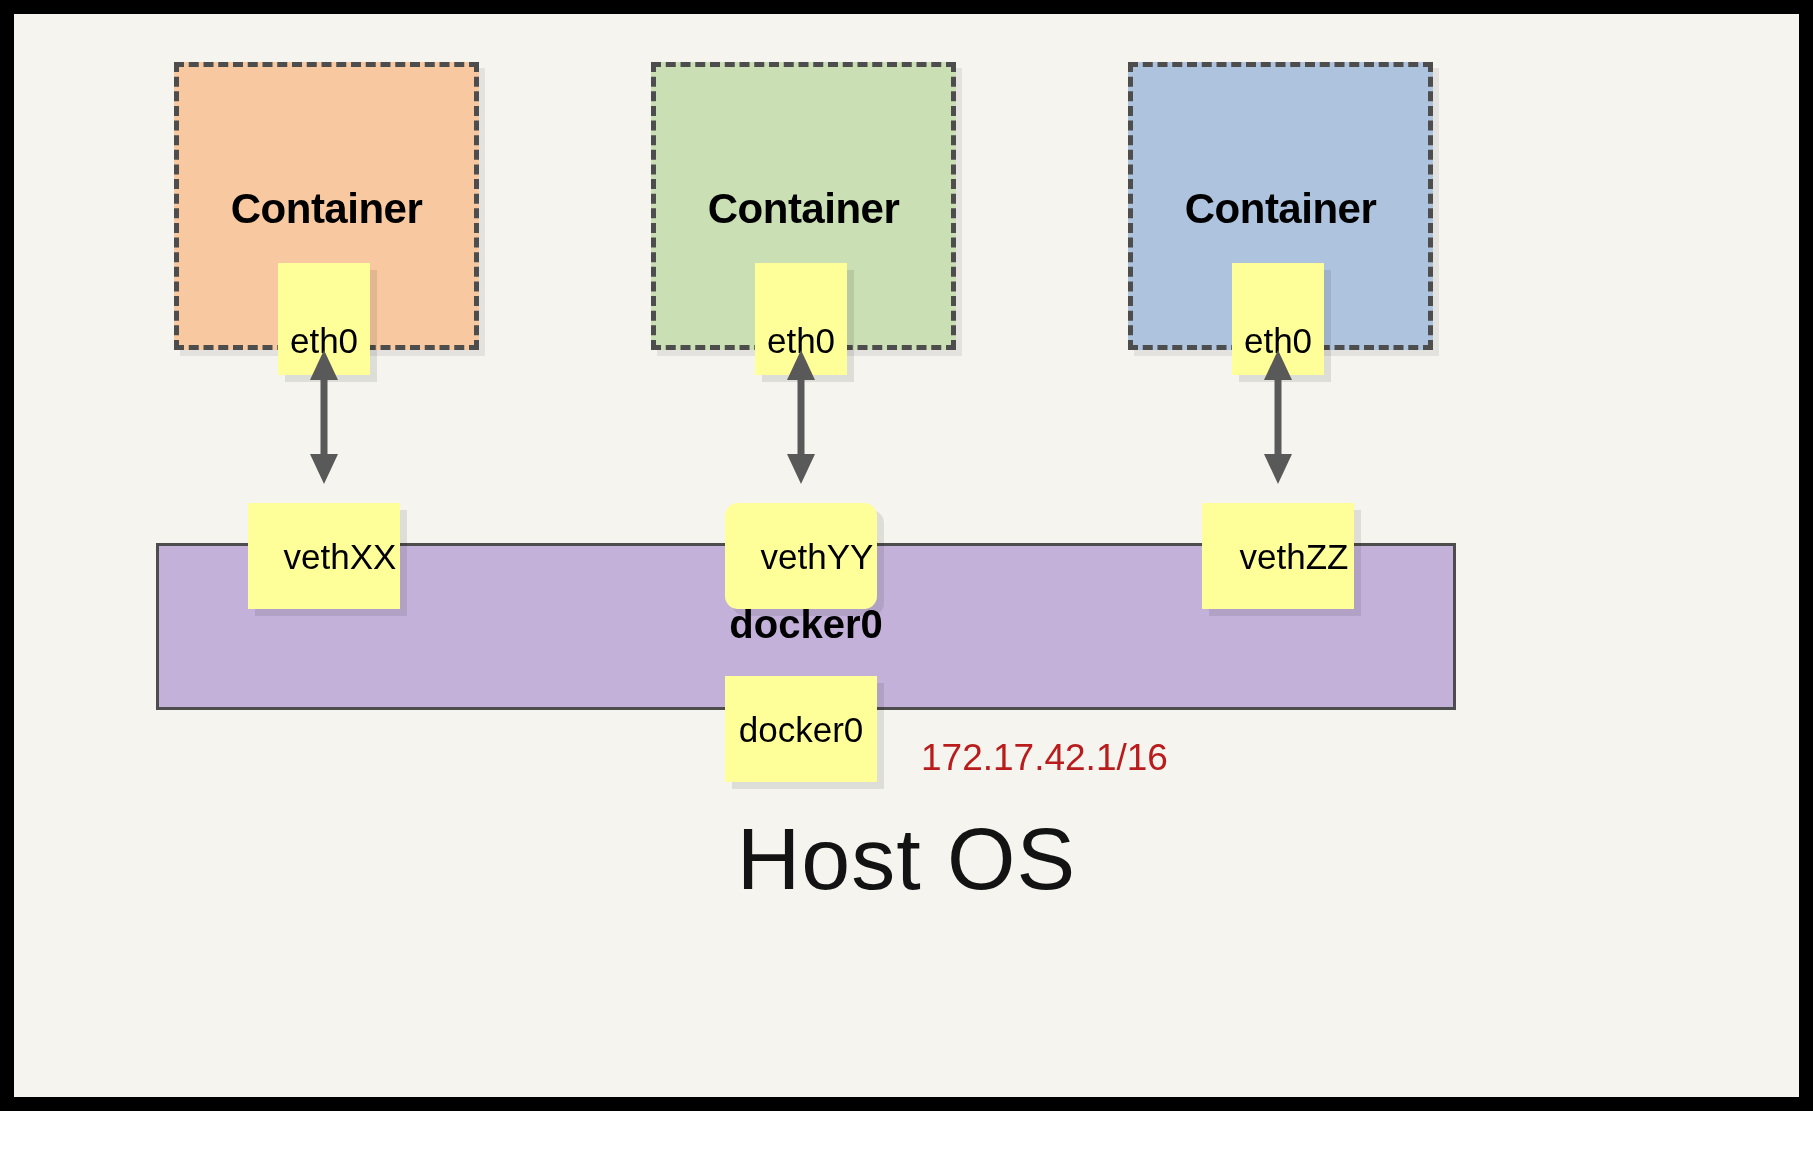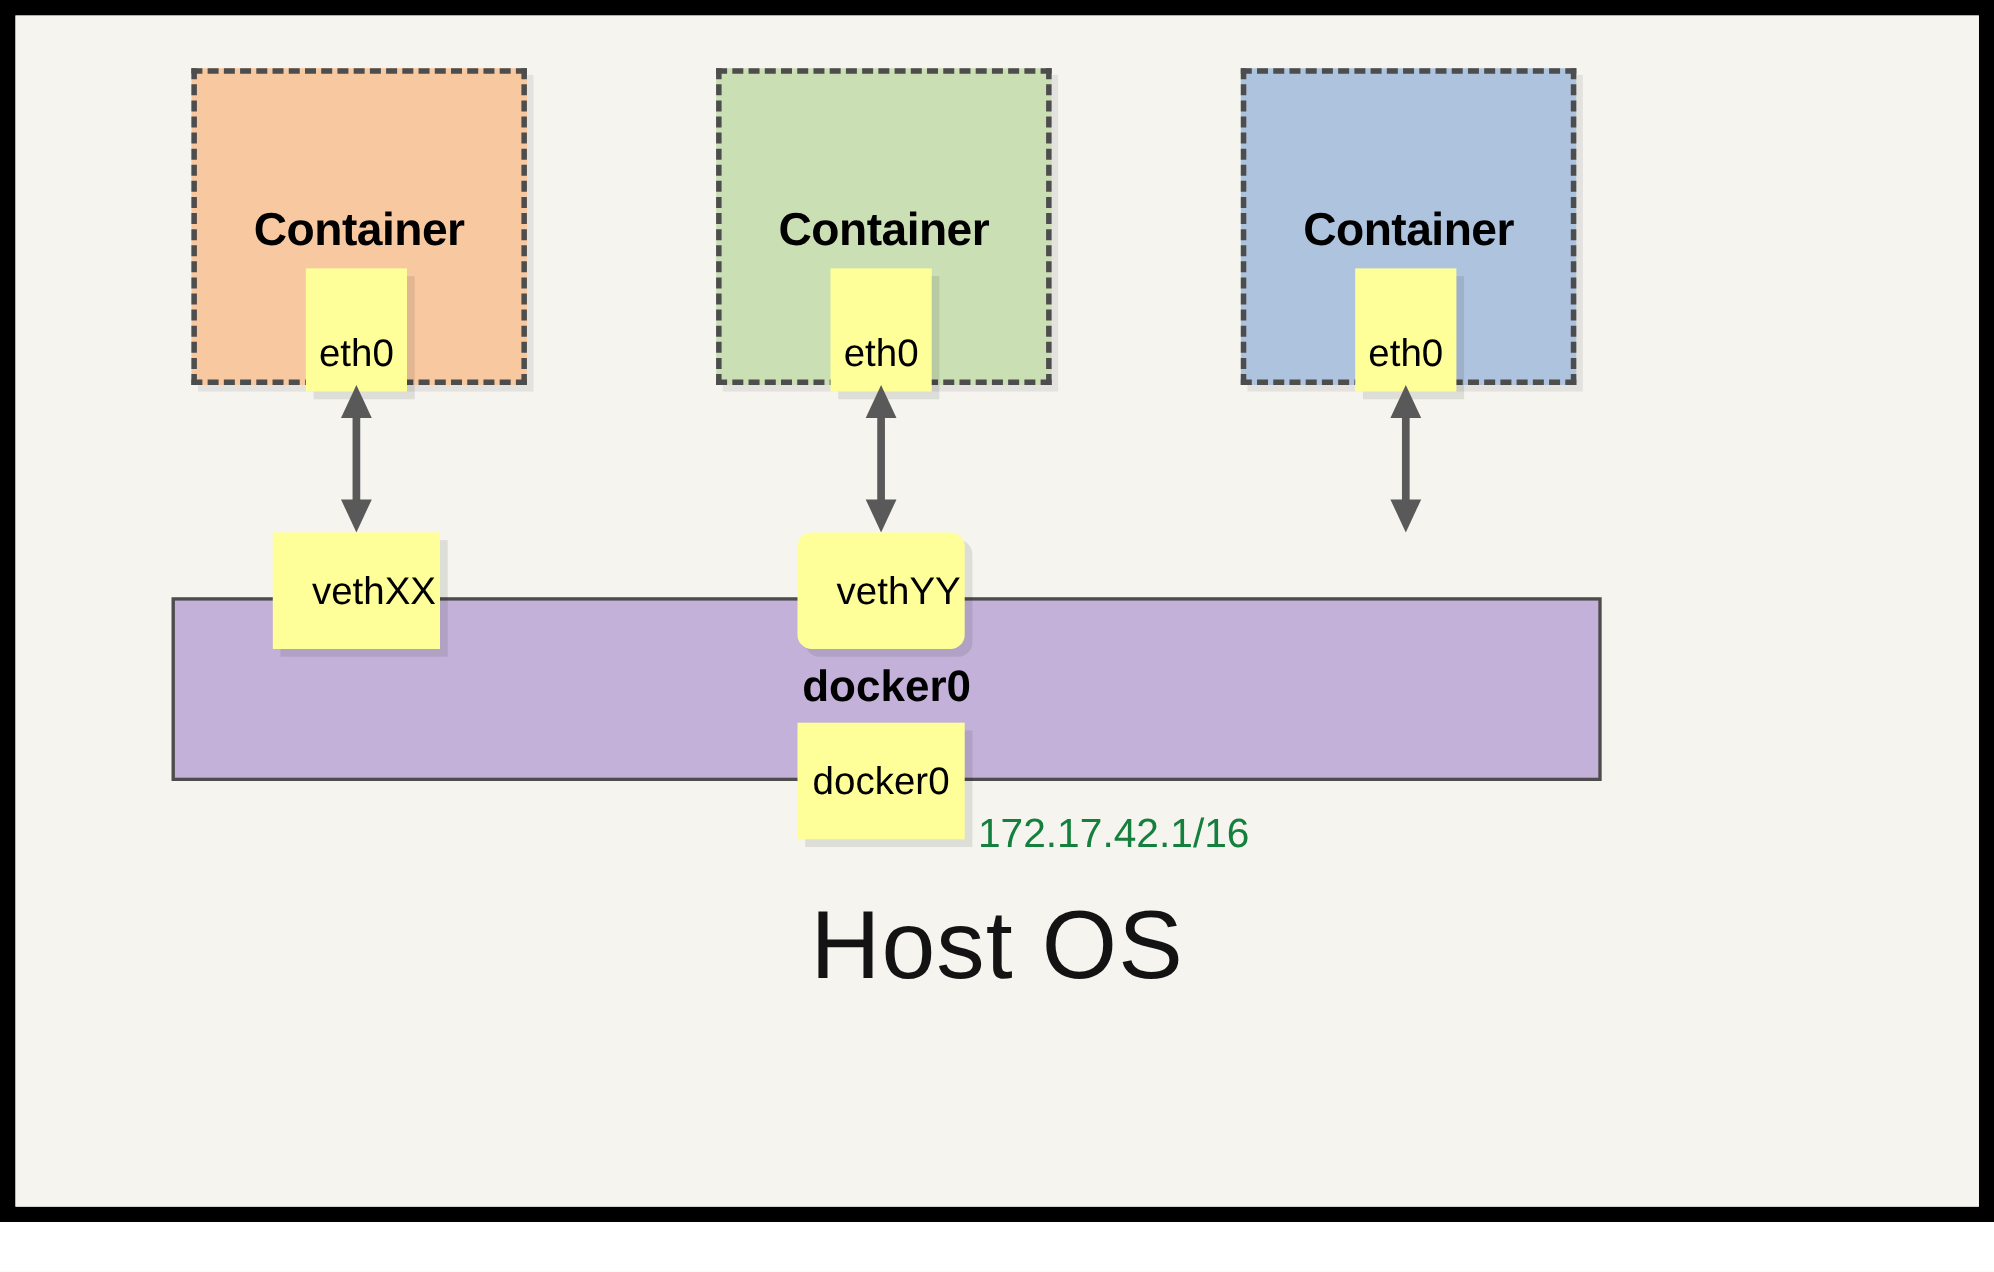--- a/index.html
+++ b/index.html
@@ -43,20 +43,21 @@
 
   
   .yellow-box {
     position: absolute;
     background: #ffff99;
     box-sizing: border-box;
     box-shadow: 7px 7px 0 0 rgba(0,0,0,0.09);
     display: flex;
     align-items: center;
     justify-content: center;
+    margin-top: 19px;
   }
   .yellow-box span {
     font-size: 35px;
     color: #000000;
     line-height: 1;
     display: block;
   }
   .eth0-box { width: 92px; height: 112px; }
   .eth0-box span { padding-top: 42px; }
   .veth-box { width: 152px; height: 106px; padding-left: 32px; }
@@ -79,22 +80,23 @@
 
   
   .arrow {
     position: absolute;
   }
 
   
   .ip-label {
     position: absolute;
     font-size: 37px;
-    color: #15803d;
+    color: #b91c1c;
     white-space: nowrap;
+    margin-left: 32px;
   }
   .host-os {
     position: absolute;
     left: 0; right: 0;
     text-align: center;
     font-size: 88px;
     font-weight: 300;
     color: #131313;
     letter-spacing: 1px;
   }
@@ -147,20 +149,23 @@
       <polygon points="24,0 38,30 10,30" fill="#595959"></polygon>
       <polygon points="24,134 38,104 10,104" fill="#595959"></polygon>
     </svg>
 
     <div class="yellow-box veth-box" style="left:234px; top:470px;">
       <span>vethXX</span>
     </div>
     <div class="yellow-box veth-box" style="left:711px; top:470px;border-radius:13px;">
       <span>vethYY</span>
     </div>
+    <div class="yellow-box veth-box" style="left:1188px; top:470px;">
+      <span>vethZZ</span>
+    </div>
 
     <div class="yellow-box docker0-chip" style="left:711px; top:643px;">
       <span>docker0</span>
     </div>
 
     <div class="ip-label" style="left:875px; top:723px;">172.17.42.1/16</div>
 
     <div class="host-os" style="top:794px;">Host OS</div>
 
   </div>

